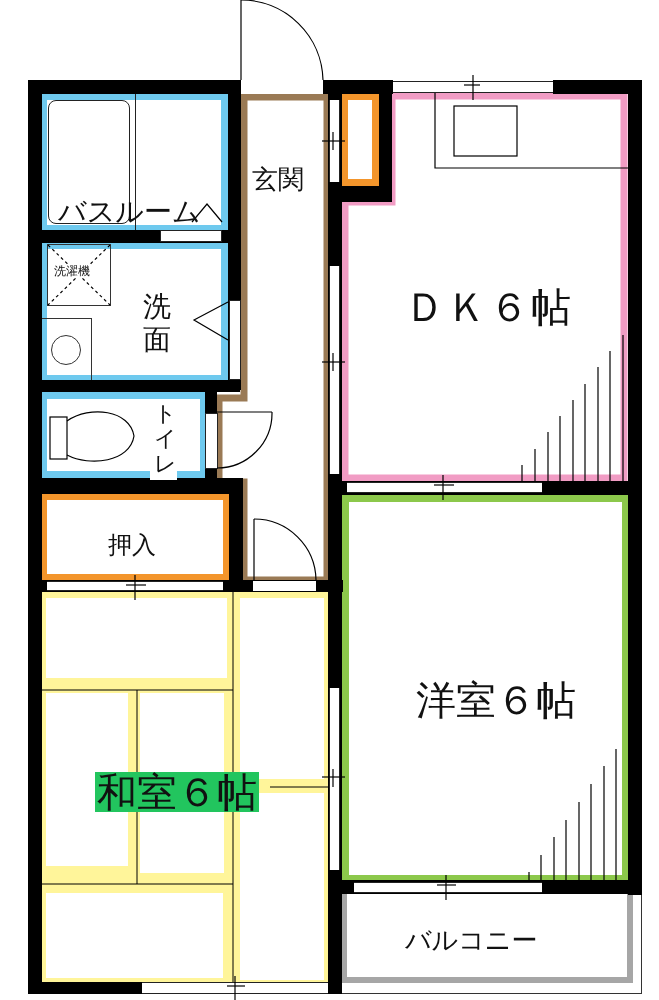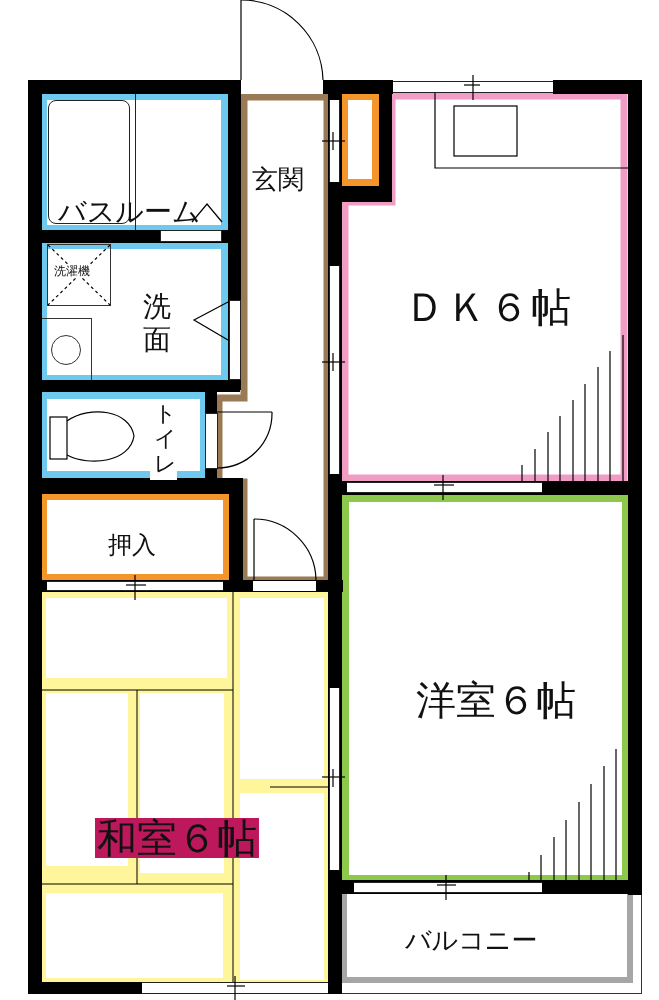--- a/index.html
+++ b/index.html
@@ -160,14 +160,14 @@
 <div class="room-label" style="left:252px;top:166px;font-size:26px;text-align:right;">玄関</div>
 <div class="room-label" style="left:405px;top:288px;font-size:40px;letter-spacing:2px;font-family:Liberation Serif, serif;">ＤＫ６帖</div>
 <div class="room-label" style="left:54px;top:265px;font-size:12px;background:#fff;">洗濯機</div>
 <div class="room-label" style="left:143px;top:293px;font-size:28px;">洗</div>
 <div class="room-label" style="left:143px;top:326px;font-size:28px;">面</div>
 <div class="room-label" style="left:154px;top:403px;font-size:22px;">ト</div>
 <div class="room-label" style="left:154px;top:428px;font-size:22px;">イ</div>
 <div class="room-label" style="left:154px;top:453px;font-size:22px;">レ</div>
 <div class="room-label" style="left:108px;top:533px;font-size:24px;">押入</div>
 <div class="room-label" style="left:392px;top:680px;font-size:40px;margin-left:24px;">洋室６帖</div>
-<div class="room-label" style="left:95px;top:772px;font-size:40px;background:#be185d;padding:0 2px;margin-top:46px;">和室６帖</div>
+<div class="room-label" style="left:95px;top:772px;font-size:40px;background:#22c55e;padding:0 2px;">和室６帖</div>
 <div class="room-label" style="left:405px;top:927px;font-size:26px;">バルコニー</div>
 
 </body></html>

